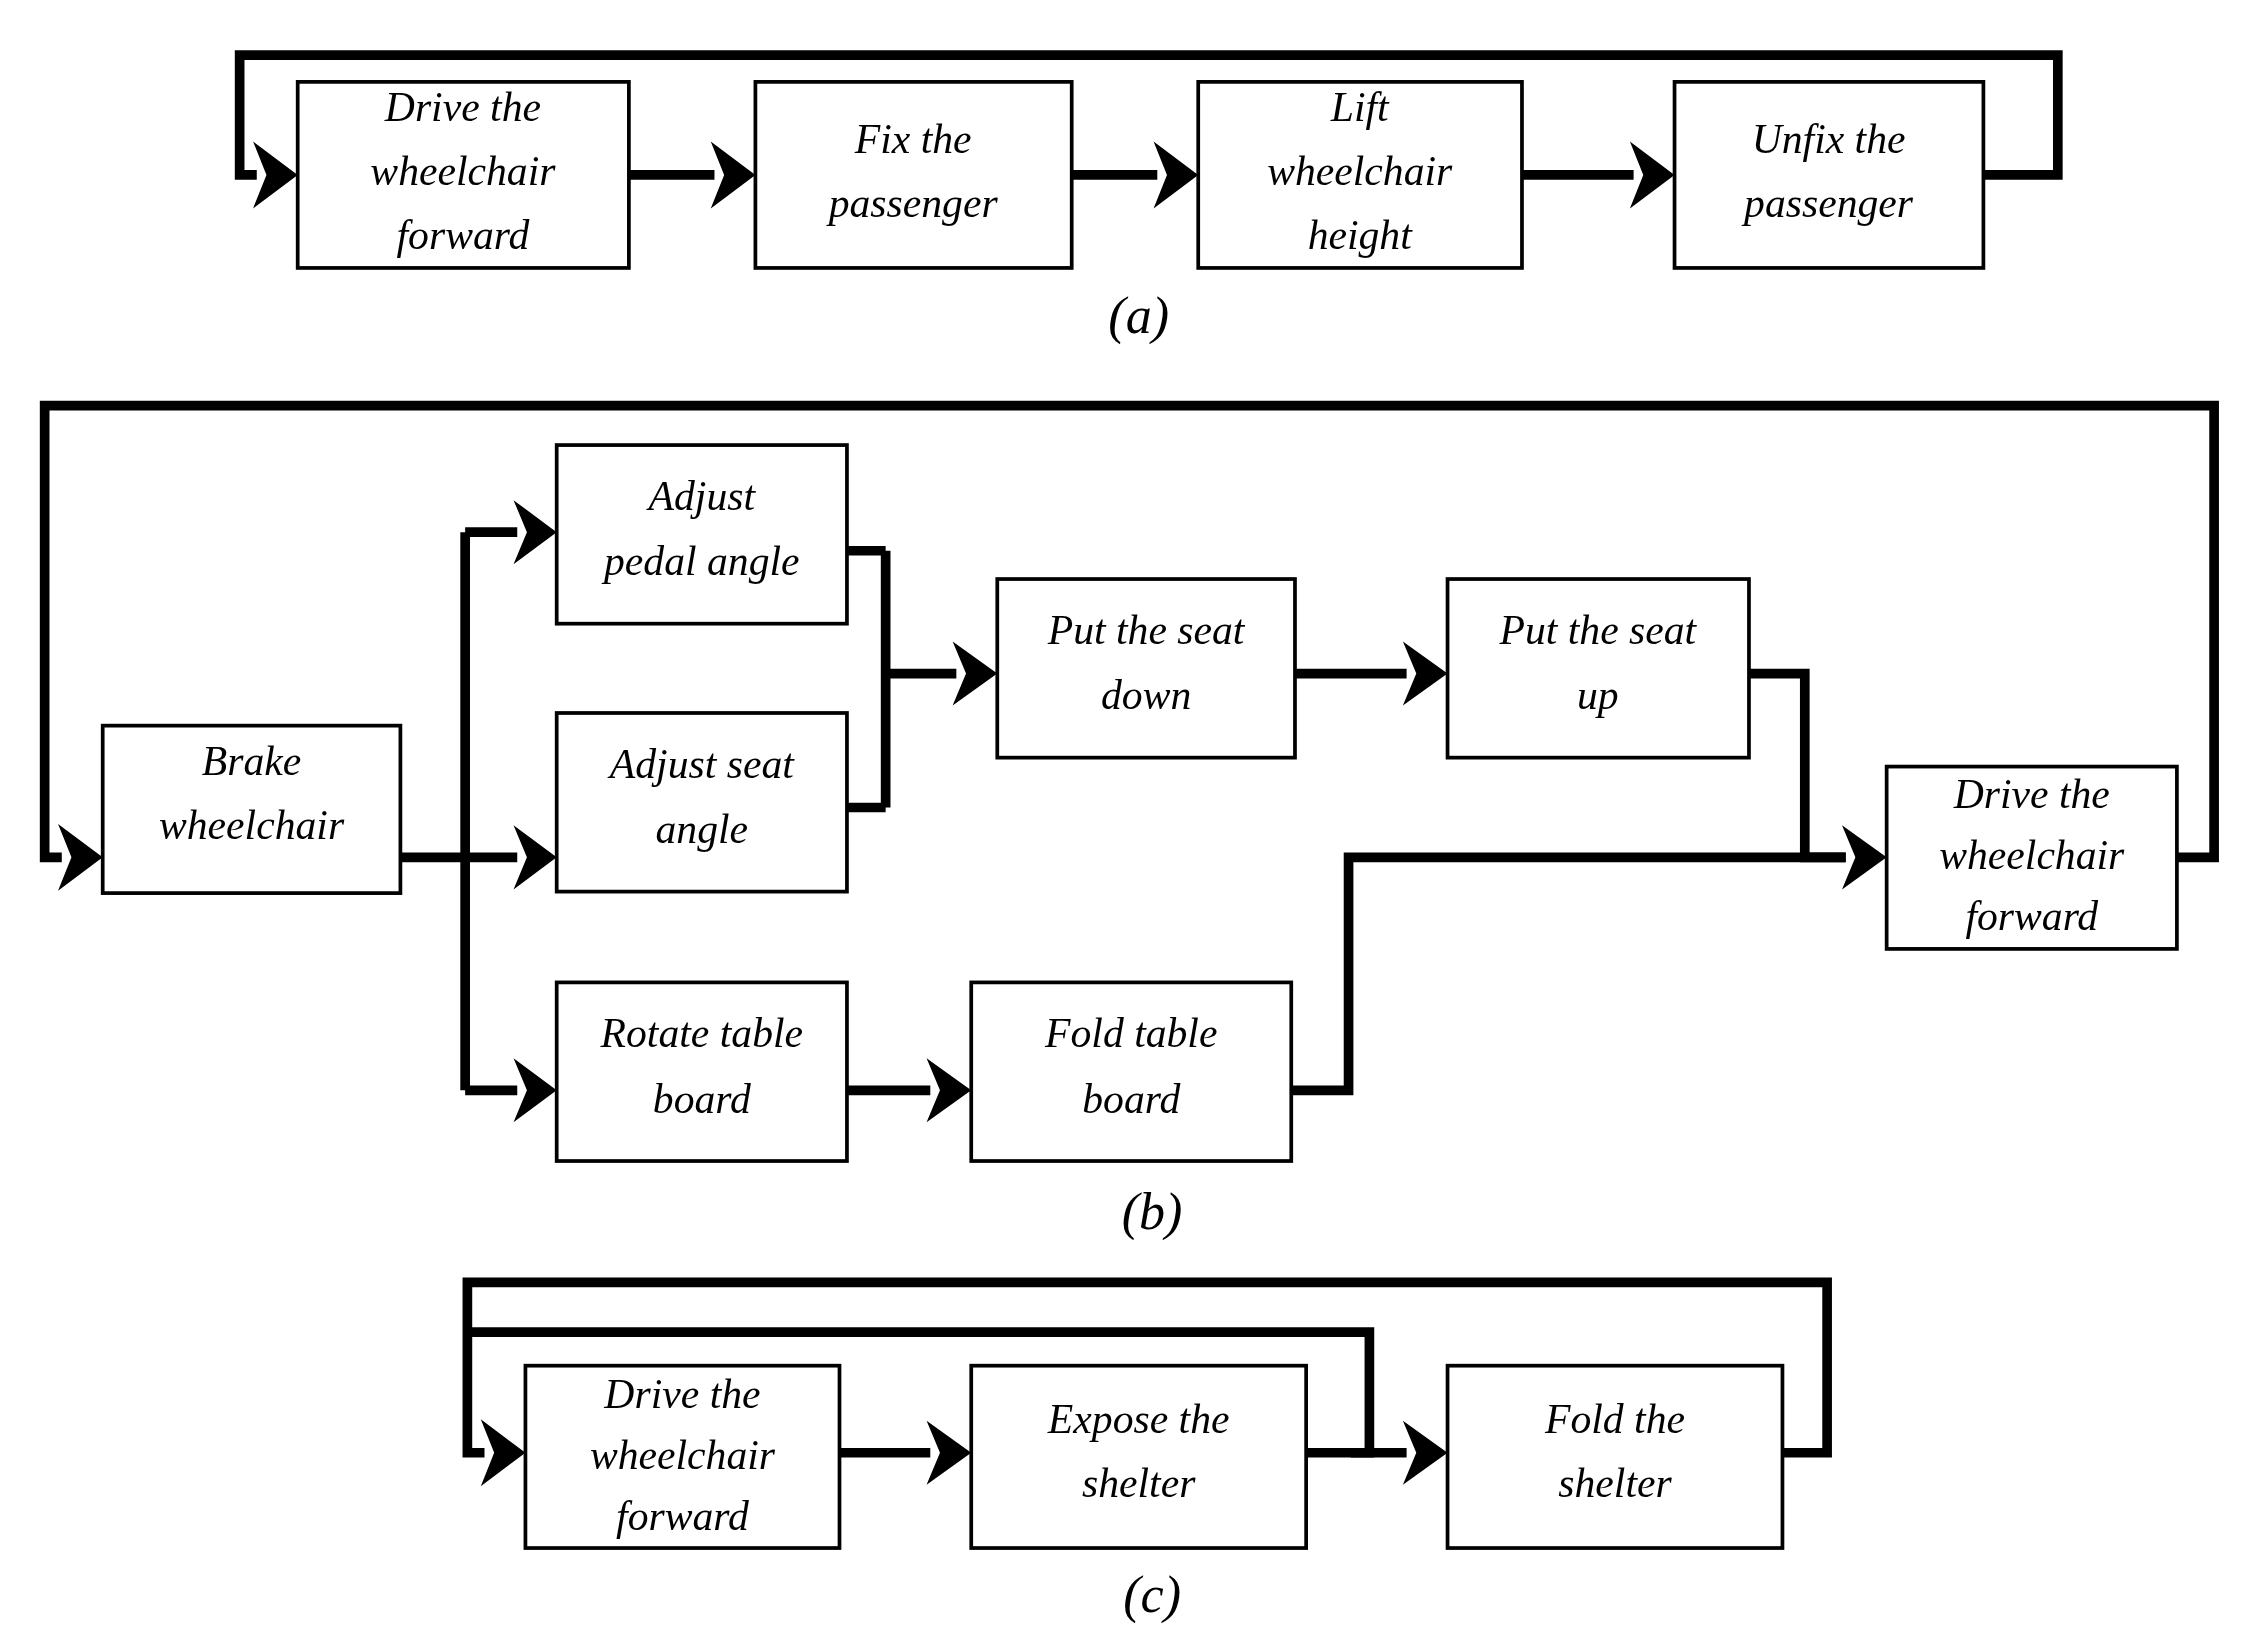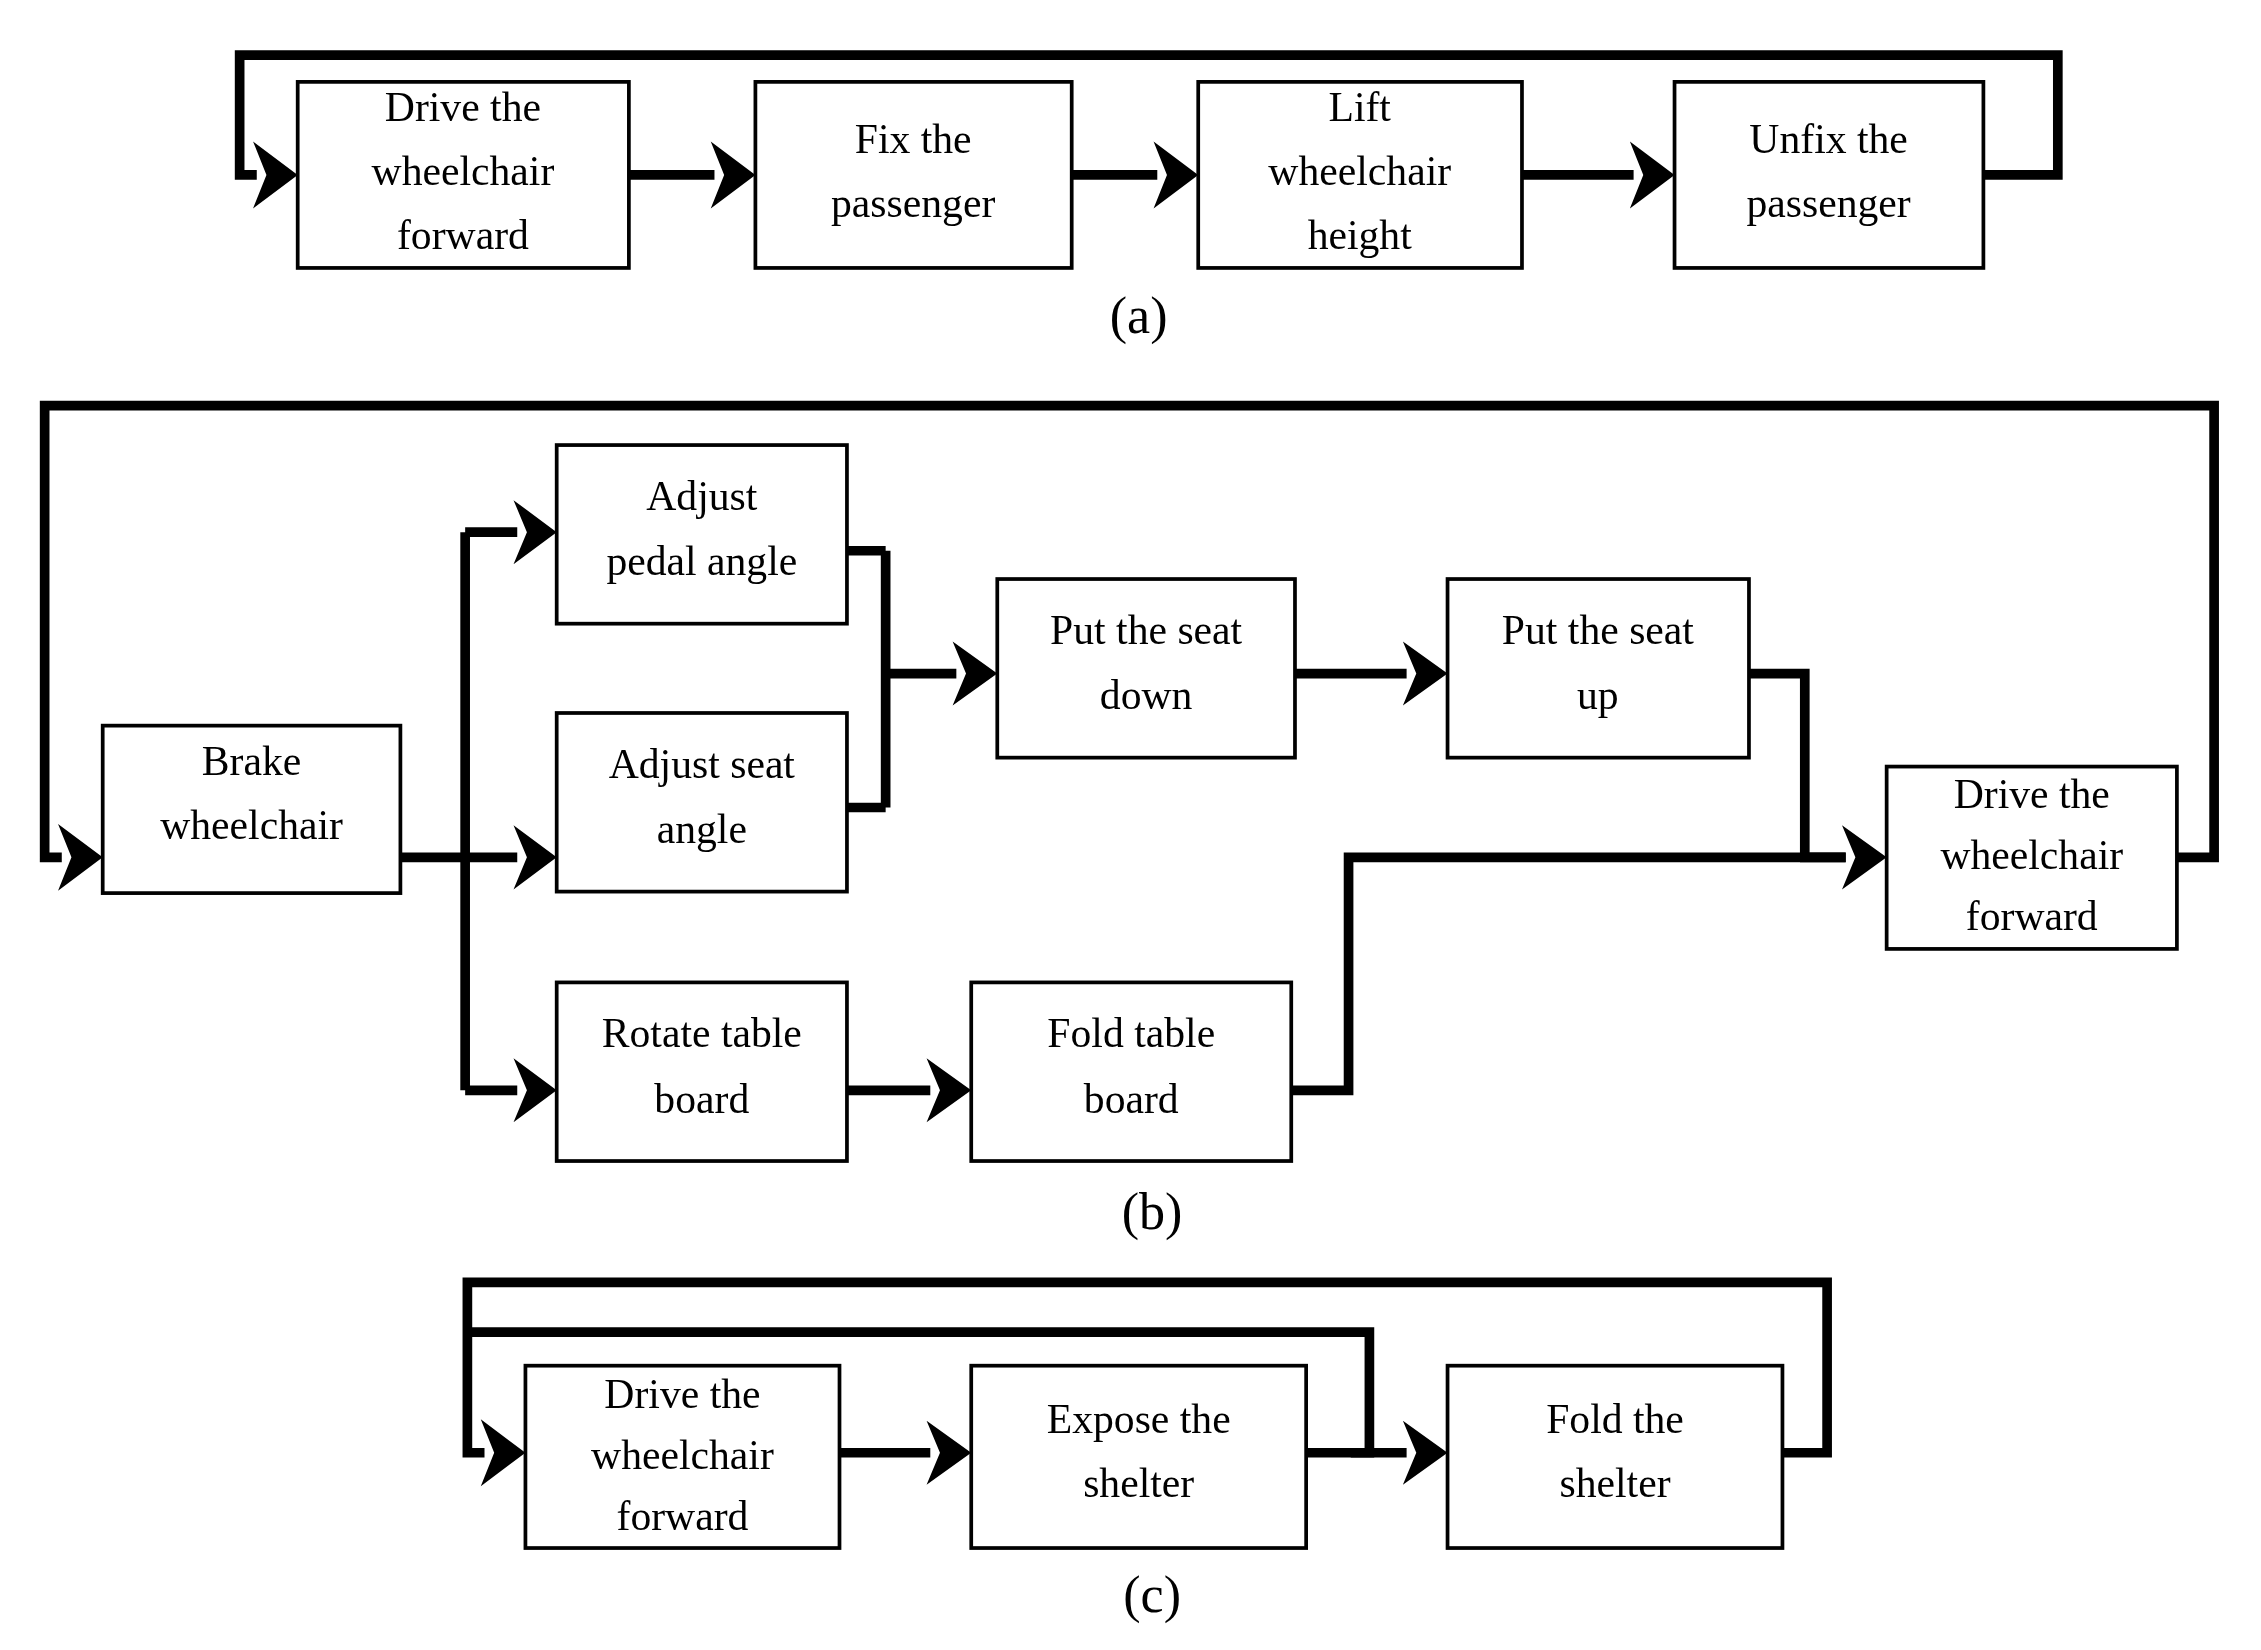--- a/index.html
+++ b/index.html
@@ -7,20 +7,21 @@
     padding: 0;
     background: #ffffff;
   }
   #page {
     position: relative;
     width: 2261px;
     height: 1650px;
     background: #ffffff;
     font-family: "Liberation Serif", "DejaVu Serif", serif;
     overflow: hidden;
+    font-style: italic;
   }
   svg.flow {
     position: absolute;
     top: 0;
     left: 0;
     width: 2261px;
     height: 1650px;
   }
   .box-rect {
     fill: #ffffff;

